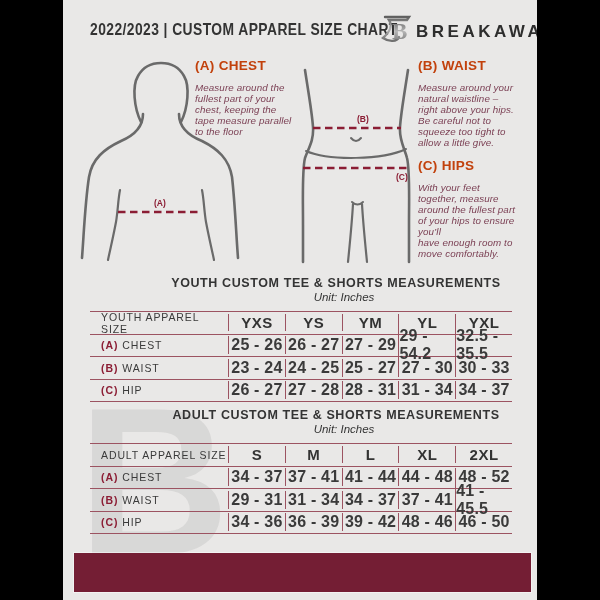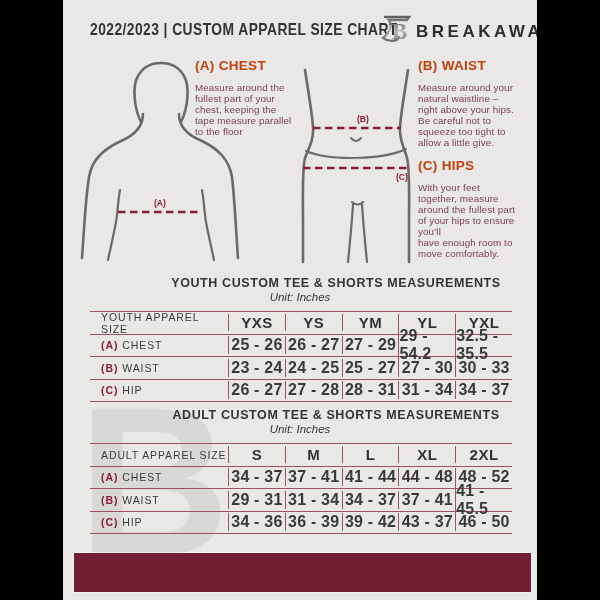--- a/index.html
+++ b/index.html
@@ -16,28 +16,28 @@
   .doc-title{
     left:27px;top:20px;font-size:16.5px;font-weight:bold;color:#333;
     letter-spacing:.5px;transform:scale(.84,1.05);transform-origin:left center;
     white-space:nowrap;
   }
   .logo-wrap{left:318px;top:11px;width:150px;height:34px;}
   .brand-name{left:353px;top:22px;font-size:17px;font-weight:bold;
     letter-spacing:3.5px;color:#2d2d2d;white-space:nowrap;}
   
   .guide-heading{font-size:13.5px;font-weight:bold;color:#c2410c;letter-spacing:.3px;}
-  .guide-desc{font-size:9.8px;color:#7c4155;line-height:11px;
+  .guide-desc{font-size:9.8px;font-style:italic;color:#7c4155;line-height:11px;
     white-space:pre-line;letter-spacing:.1px;}
   .marker{font-size:8.5px;font-weight:bold;color:#8b1d34;}
   
   .sec-title{left:0;width:474px;text-align:center;font-size:12.5px;font-weight:bold;
     color:#343434;letter-spacing:.6px;margin-left:36px;}
   .sec-unit{left:0;width:474px;text-align:center;font-size:11.5px;font-style:italic;
-    color:#343434;}
+    color:#343434;padding-left:44px;}
   
   .size-table{
     left:27px;width:422px;
     border-top:1px solid #9c5361;border-bottom:1px solid #9c5361;
   }
   .trow{display:flex;height:21.5px;border-bottom:1px solid #9c5361;align-items:center;}
   .trow:last-child{border-bottom:none;}
   .tcell{display:flex;align-items:center;justify-content:center;box-sizing:border-box;}
   .tfirst{width:138px;justify-content:flex-start;padding-left:11px;
     font-size:10.5px;color:#3a3a3a;letter-spacing:.9px;}
@@ -208,19 +208,19 @@
         <div class="tcell tval">41 - 45.5</div>
       </div>
       <div class="trow">
         <div class="tcell tfirst trowlabel">
           <span class="prefix">(C)</span>
           <span>HIP</span>
         </div>
         <div class="tcell tval">34 - 36</div>
         <div class="tcell tval">36 - 39</div>
         <div class="tcell tval">39 - 42</div>
-        <div class="tcell tval">43 - 37</div>
+        <div class="tcell tval">48 - 46</div>
         <div class="tcell tval">46 - 50</div>
       </div>
     </div>
 
   <div class="abs footer-bar"></div>
 </div>
 
 </body></html>

